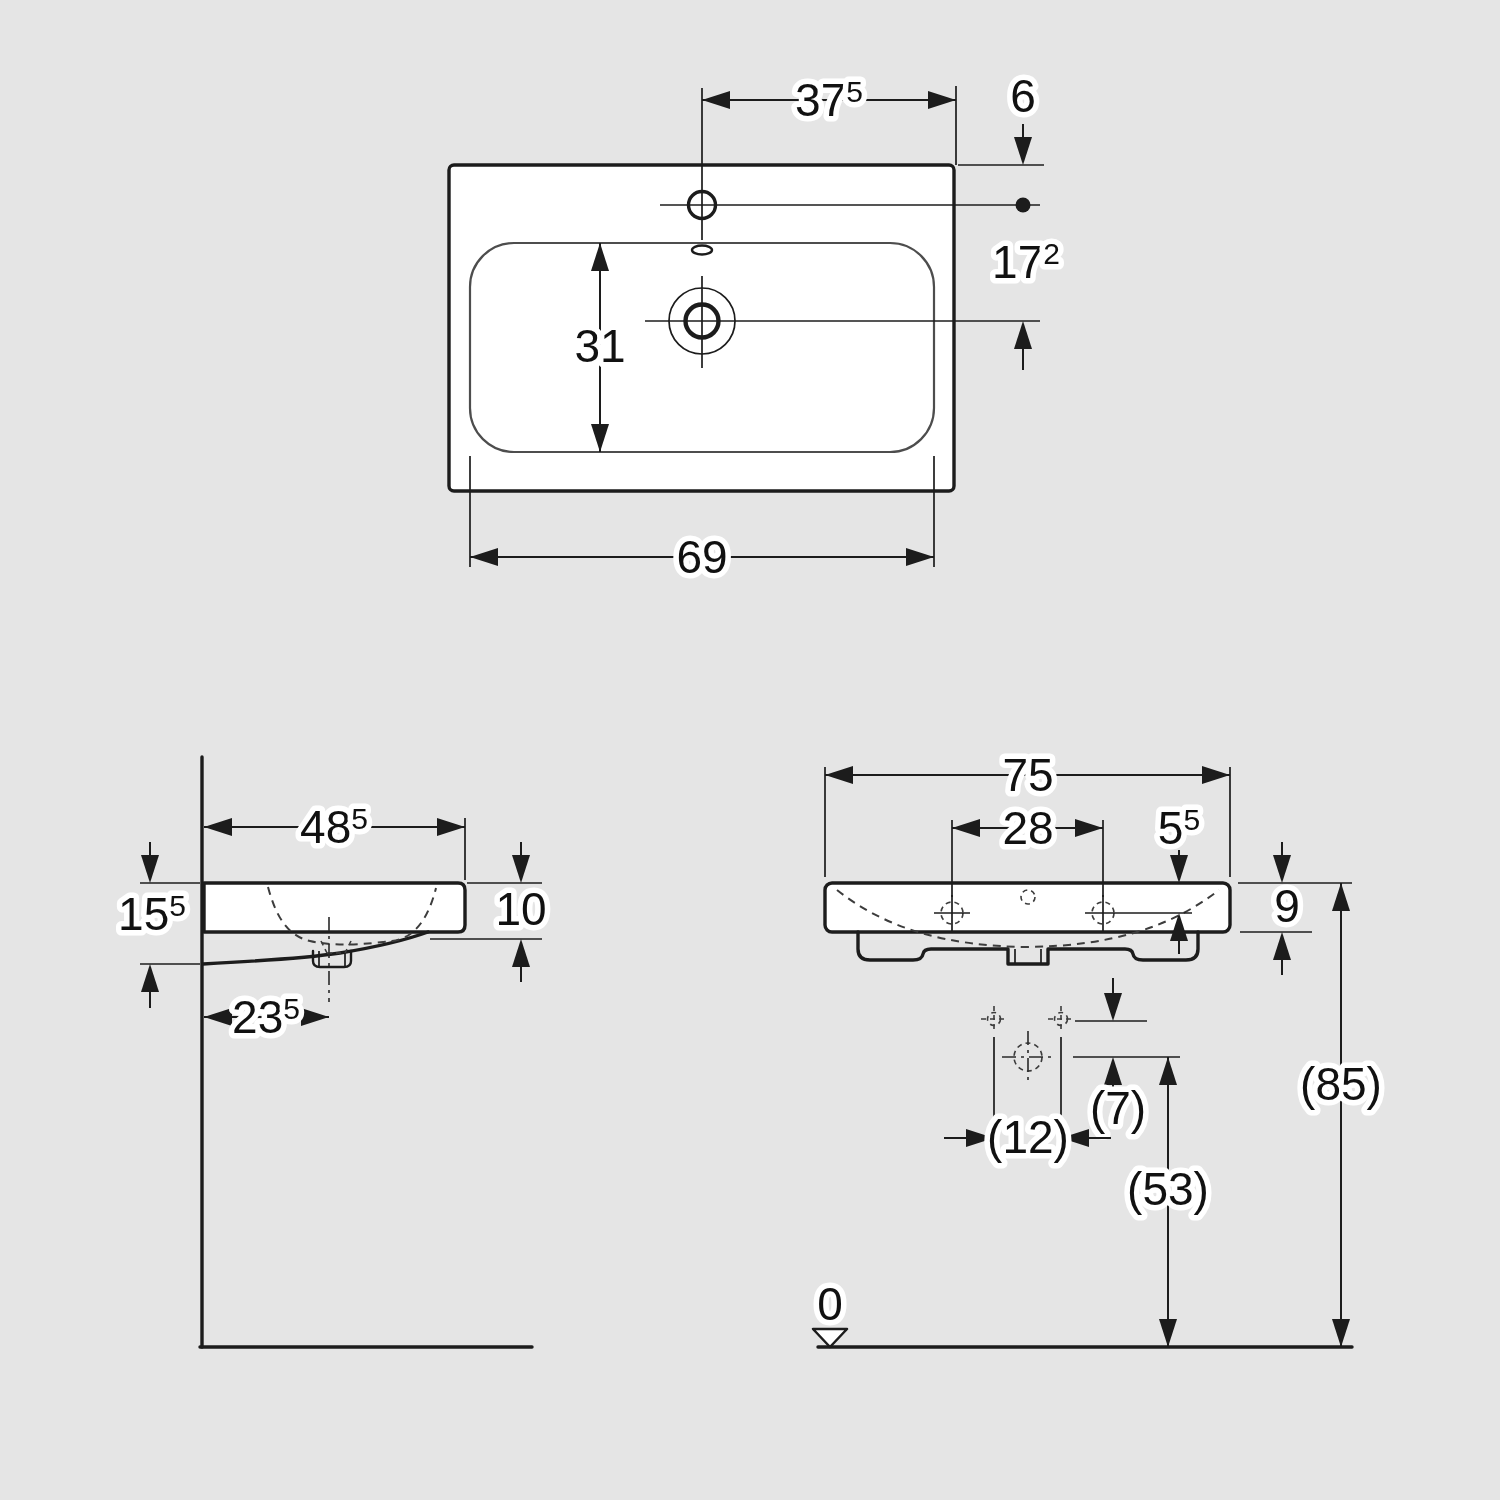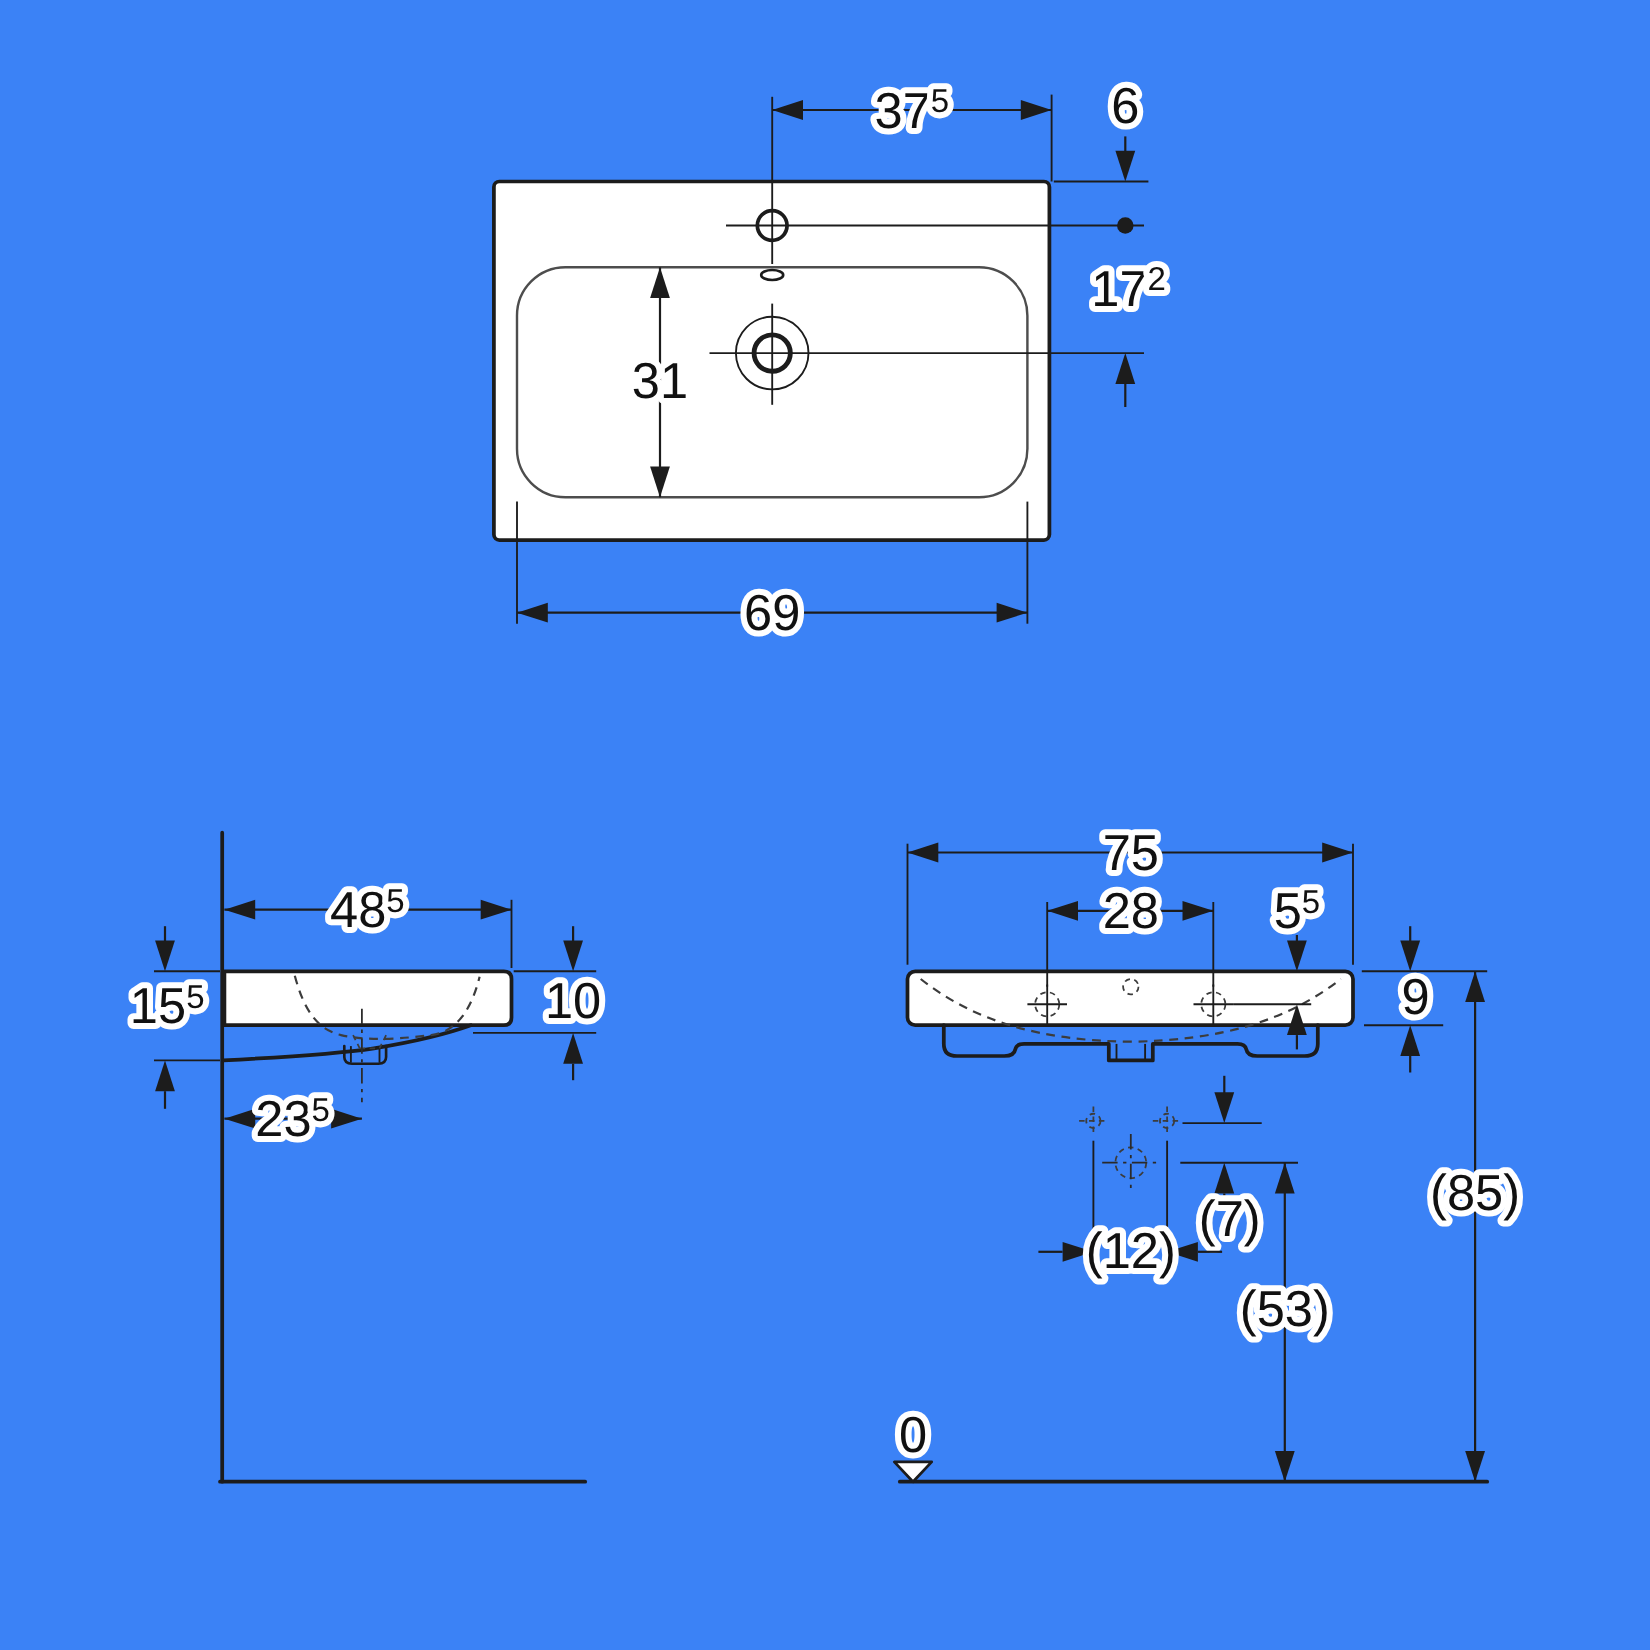--- a/index.html
+++ b/index.html
@@ -1,16 +1,16 @@
 <!DOCTYPE html>
 <html><head>
 <meta charset="utf-8">
 <style>
   html,body{margin:0;padding:0;background:#ffffff;}
-  .stage{width:1500px;height:1500px;position:relative;background:#3b82f6;}
+  .stage{width:1500px;height:1500px;position:relative;background:#e5e5e5;}
   svg{display:block;}
   .outline{stroke:#1c1c1c;stroke-width:3.4;fill:none;stroke-linecap:round;stroke-linejoin:round;}
   .outline-f{stroke:#1c1c1c;stroke-width:3.4;fill:#fff;stroke-linejoin:round;}
   .mid{stroke:#1c1c1c;stroke-width:2.4;fill:none;stroke-linecap:round;}
   .inner{stroke:#4d4d4d;stroke-width:2.2;fill:none;}
   .thin{stroke:#1c1c1c;stroke-width:1.7;fill:none;}
   .dimline{stroke:#1c1c1c;stroke-width:2;fill:none;}
   .dash{stroke:#3c3c3c;stroke-width:2;fill:none;stroke-dasharray:8 6;}
   .dashsm{stroke:#3c3c3c;stroke-width:1.6;fill:none;stroke-dasharray:5 4;}
   .dashdot{stroke:#2a2a2a;stroke-width:1.6;fill:none;stroke-dasharray:14 5 3 5;}

